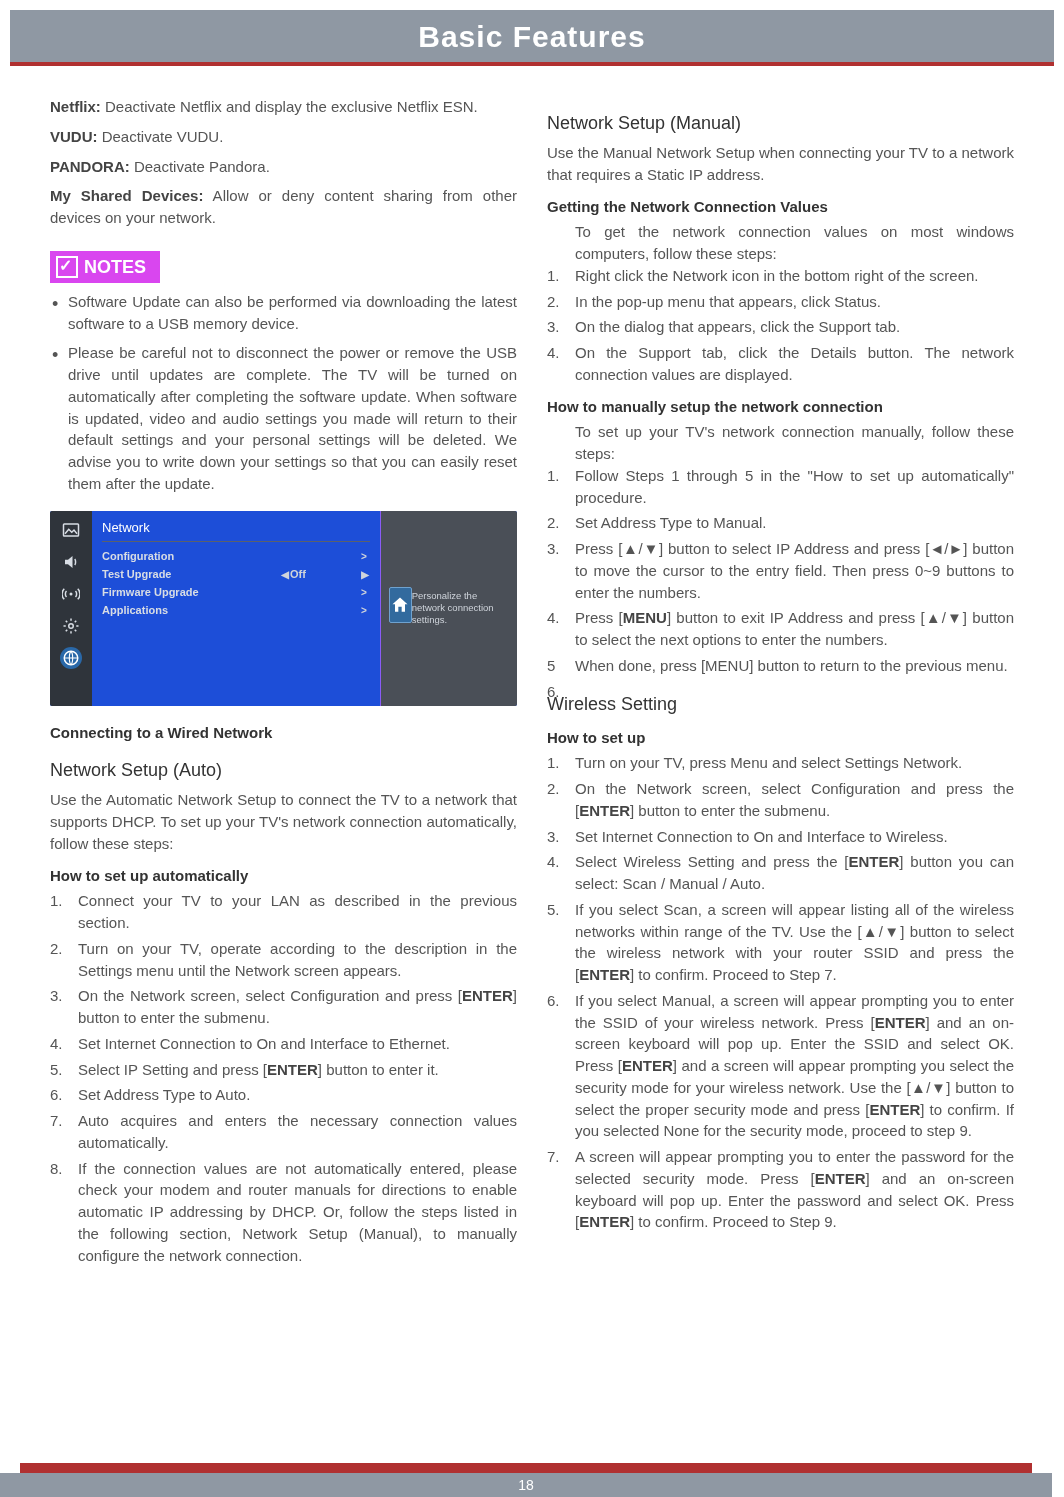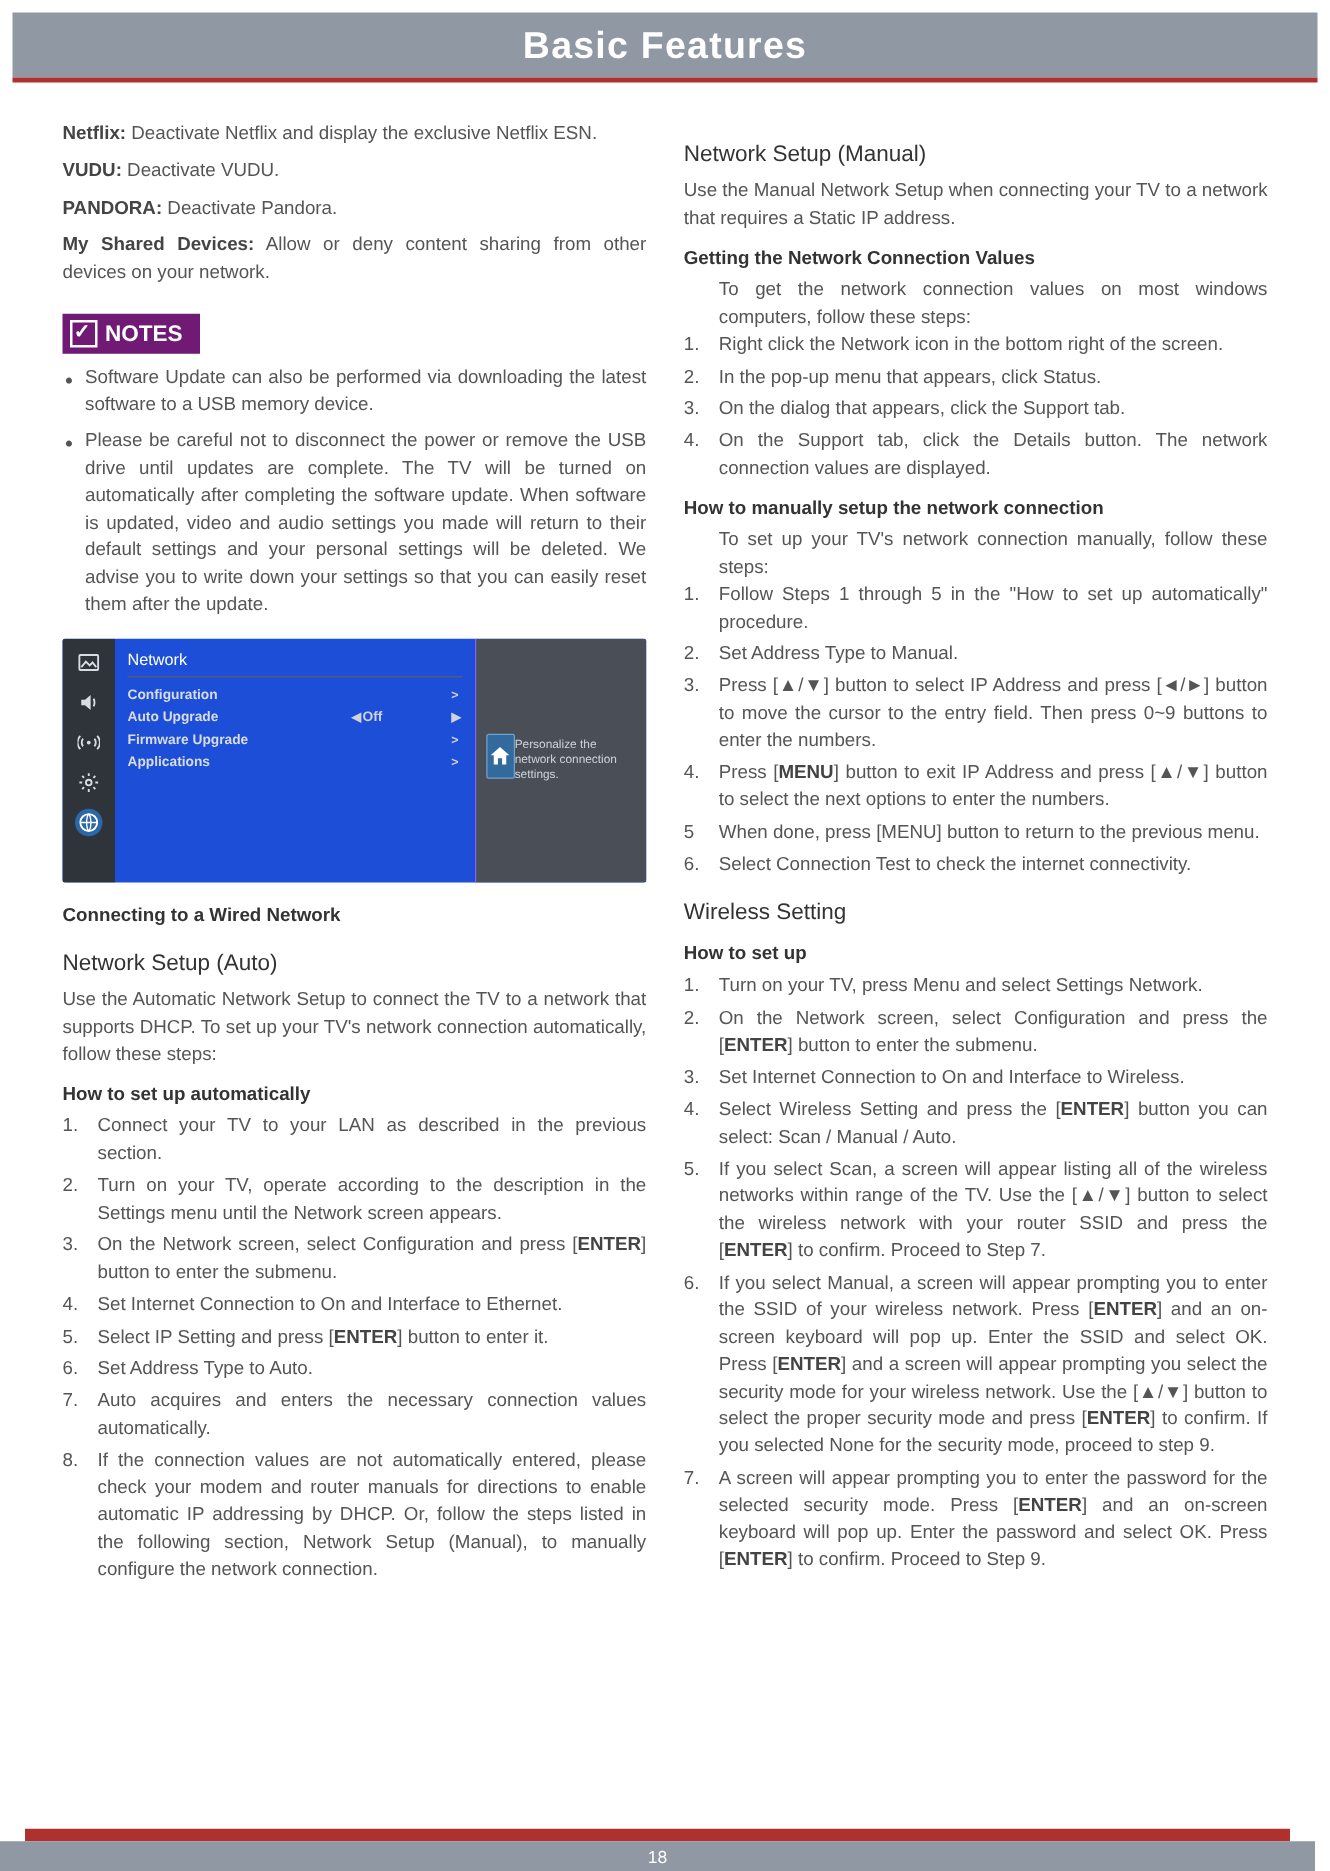--- a/index.html
+++ b/index.html
@@ -4,21 +4,21 @@
 <style>
   html,body{margin:0;padding:0;background:#fff;font-family:Arial,Helvetica,sans-serif;color:#555;}
   .page{width:1064px;min-height:1497px;margin:0 auto;position:relative;box-sizing:border-box;padding:10px;}
   .header{background:#8f98a3;color:#fff;font-size:30px;font-weight:bold;text-align:center;padding:10px 0 8px 0;letter-spacing:1px;}
   .redbar{height:4px;background:#b03030;}
   .content{display:flex;gap:30px;padding:30px 40px 0 40px;font-size:15px;line-height:1.45;}
   .col{flex:1;min-width:0;}
   .b{font-weight:bold;color:#444;}
   h3{font-size:18px;font-weight:normal;color:#333;margin:14px 0 6px 0;}
   h4{font-size:15px;font-weight:bold;color:#333;margin:10px 0 4px 0;}
-  .notes-tag{display:inline-flex;align-items:center;background:#701a75;color:#fff;font-weight:bold;padding:3px 14px 3px 6px;font-size:18px;margin:14px 0 8px 0;}
+  .notes-tag{display:inline-flex;align-items:center;background:#d946ef;color:#fff;font-weight:bold;padding:3px 14px 3px 6px;font-size:18px;margin:14px 0 8px 0;}
   .notes-tag .chk{display:inline-block;width:18px;height:18px;border:2px solid #fff;margin-right:6px;position:relative;}
   .notes-tag .chk::after{content:"✓";position:absolute;top:-4px;left:1px;font-size:16px;}
   ul.bul{list-style:none;padding:0;margin:0;}
   ul.bul>li{position:relative;padding-left:18px;margin-bottom:8px;text-align:justify;}
   ul.bul>li::before{content:"•";position:absolute;left:2px;top:0;font-size:18px;color:#555;}
   ol.num{list-style:none;padding:0;margin:0;}
   ol.num>li{position:relative;padding-left:28px;margin-bottom:4px;text-align:justify;}
   ol.num>li .n{position:absolute;left:0;top:0;width:22px;}
   .indent{padding-left:28px;text-align:justify;}
   .menu-card{display:flex;background:#1d4ed8;border-radius:2px;overflow:hidden;height:195px;margin:16px 0;font-size:11px;color:#d8dde4;}
@@ -100,21 +100,21 @@
               </svg>
             </span>
       </div>
       <div class="menu-mid">
         <div class="menu-title">Network</div>
         <div class="menu-row">
           <span class="lbl">Configuration</span>
           <span class="ar">&gt;</span>
         </div>
         <div class="menu-row">
-          <span class="lbl">Auto Upgrade</span>
+          <span class="lbl">Test Upgrade</span>
           <span class="lt">◀</span>
           <span class="val">Off</span>
           <span class="rt">▶</span>
         </div>
         <div class="menu-row">
           <span class="lbl">Firmware Upgrade</span>
           <span class="ar">&gt;</span>
         </div>
         <div class="menu-row">
           <span class="lbl">Applications</span>
@@ -159,21 +159,21 @@
       <li><span class="n">4.</span><span>On the Support tab, click the Details button. The network connection values are displayed.</span></li>
     </ol>
     <h4>How to manually setup the network connection</h4>
     <div class="indent">To set up your TV's network connection manually, follow these steps:</div>
     <ol class="num">
       <li><span class="n">1.</span><span>Follow Steps 1 through 5 in the "How to set up automatically" procedure.</span></li>
       <li><span class="n">2.</span><span>Set Address Type to Manual.</span></li>
       <li><span class="n">3.</span><span>Press [▲/▼] button to select IP Address and press [◄/►] button to move the cursor to the entry field. Then press 0~9 buttons to enter the numbers.</span></li>
       <li><span class="n">4.</span><span>Press [</span><span class="b">MENU</span><span>] button to exit IP Address and press [▲/▼] button to select the next options to enter the numbers.</span></li>
       <li><span class="n">5</span><span>When done, press [MENU] button to return to the previous menu.</span></li>
-      <li><span class="n">6.</span><span>Select Connection Test to check the internet connectivity.</span></li>
+      <li><span class="n">6.</span></li>
     </ol>
     <h3>Wireless Setting</h3>
     <h4>How to set up</h4>
     <ol class="num">
       <li><span class="n">1.</span><span>Turn on your TV, press Menu and select Settings  Network.</span></li>
       <li><span class="n">2.</span><span>On the Network screen, select Configuration and press the [</span><span class="b">ENTER</span><span>] button to enter the submenu.</span></li>
       <li><span class="n">3.</span><span>Set Internet Connection to On and Interface to Wireless.</span></li>
       <li><span class="n">4.</span><span>Select Wireless Setting and press the [</span><span class="b">ENTER</span><span>] button you can select: Scan / Manual / Auto.</span></li>
       <li><span class="n">5.</span><span>If you select Scan, a screen will appear listing all of the wireless networks within range of the TV. Use the [▲/▼] button to select the wireless network with your router SSID and press the [</span><span class="b">ENTER</span><span>] to confirm. Proceed to Step 7.</span></li>
       <li><span class="n">6.</span><span>If you select Manual, a screen will appear prompting you to enter the SSID of your wireless network. Press [<span class="b">ENTER</span>] and an on-screen keyboard will pop up. Enter the SSID and select OK. Press [<span class="b">ENTER</span>] and a screen will appear prompting you select the security mode for your wireless network. Use the [▲/▼] button to select the proper security mode and press [<span class="b">ENTER</span>] to confirm. If you selected None for the security mode, proceed to step 9.</span></li>

